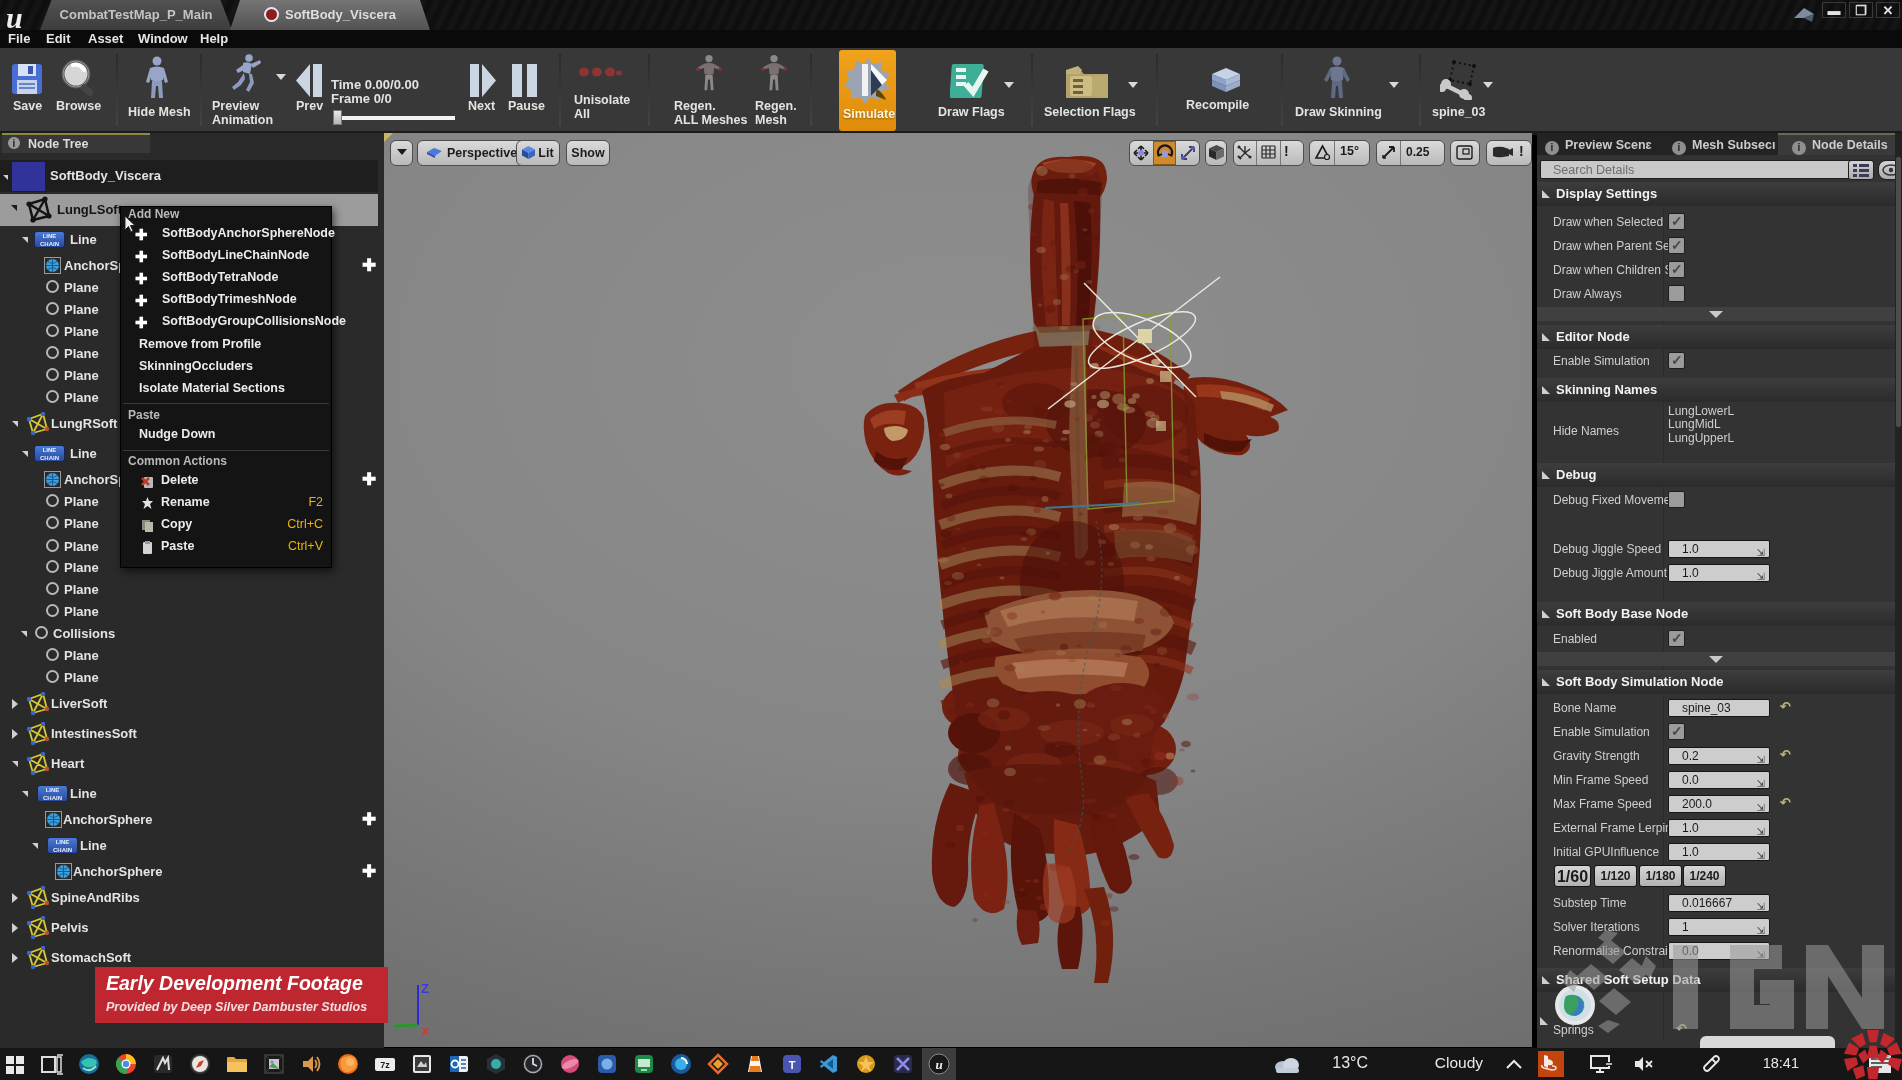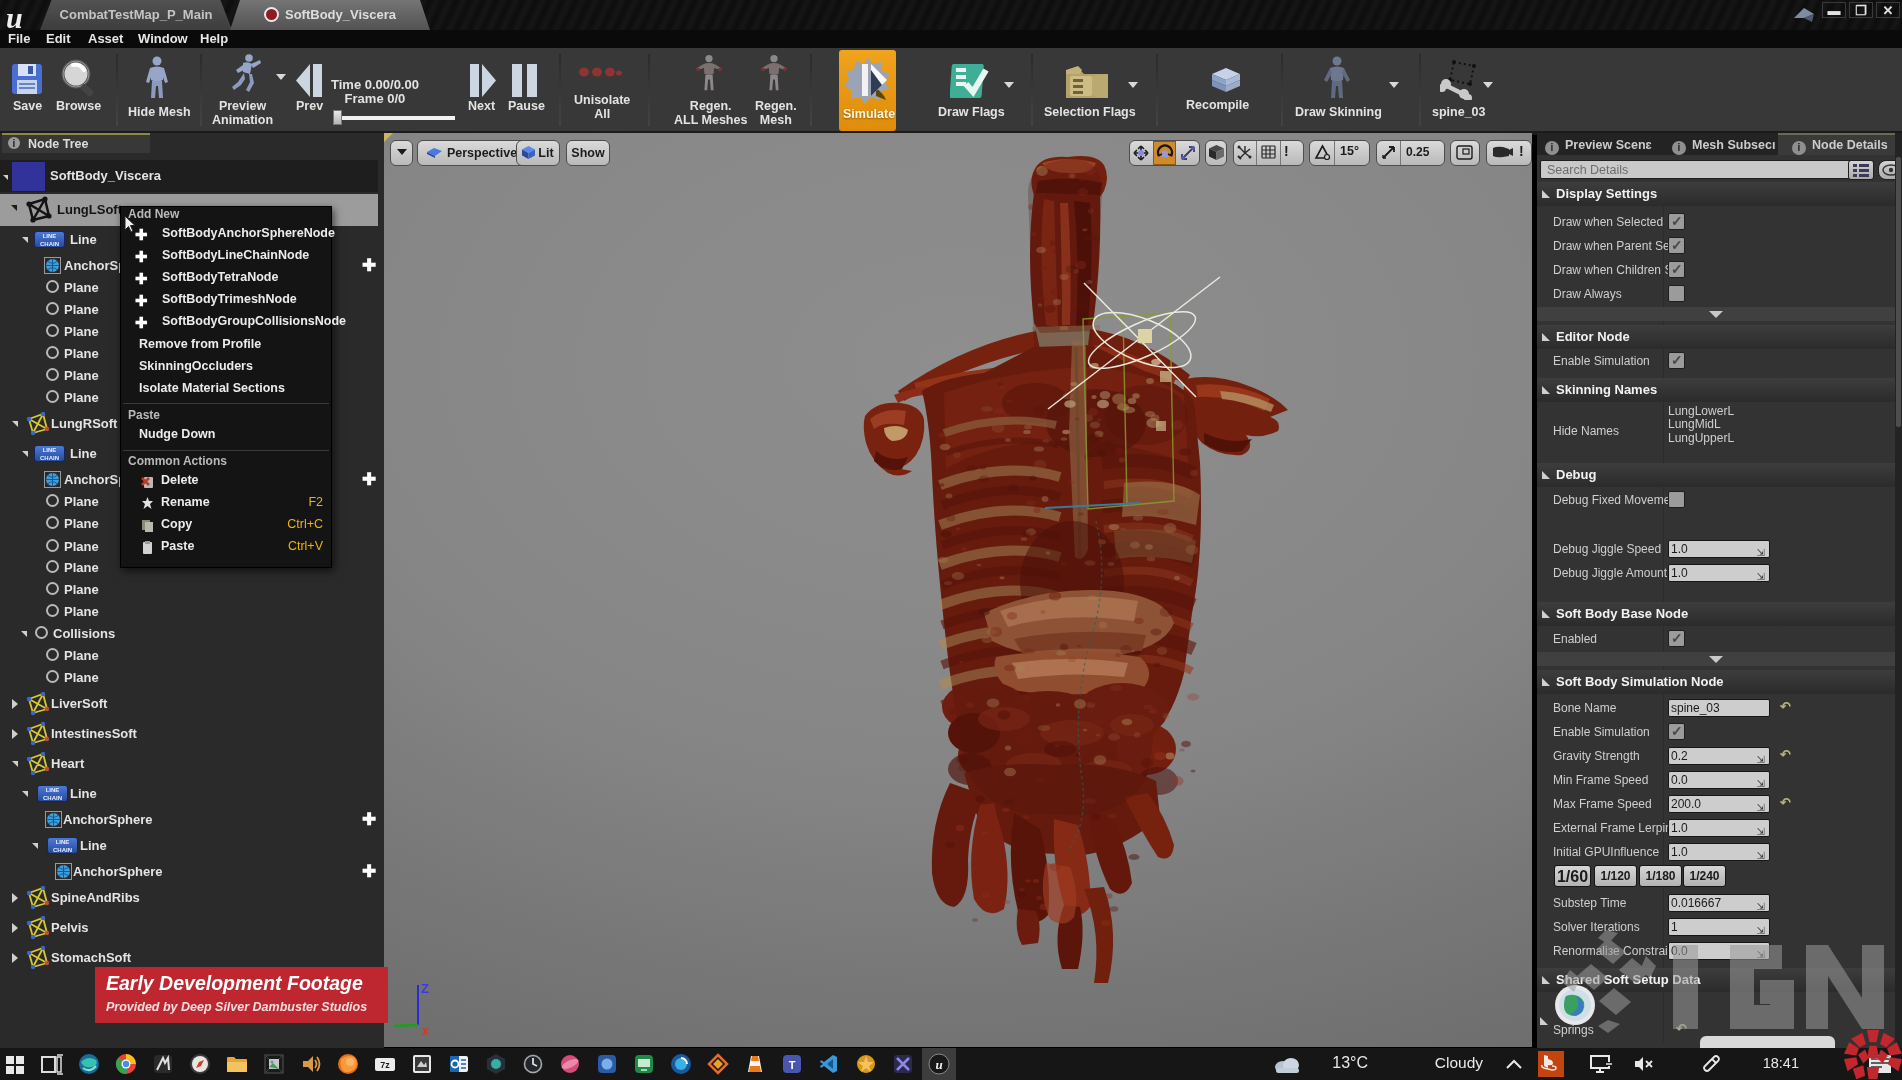--- a/index.html
+++ b/index.html
@@ -18,21 +18,21 @@
 #winbtns { position:absolute; left:1822px; top:2px; width:80px; height:18px; color:#e2e2e2; font-size:13px; font-weight:bold; }
 #winbtns span { position:absolute; top:0; height:16px; line-height:16px; text-align:center; border:1px solid #3a3a3a; }
 
 
 #menubar { position:absolute; left:0; top:30px; width:1902px; height:18px; background:#0a0a0a; color:#e6e6e6; font-size:13px; font-weight:bold; }
 #menubar span { position:absolute; top:1px; }
 
 
 #toolbar { position:absolute; left:0; top:48px; width:1902px; height:87px; background:#383838; border-bottom:4px solid #1b1b1b; }
 .tsep { position:absolute; top:6px; height:72px; width:2px; background:linear-gradient(#2b2b2b,#444); }
-.tlabel { position:absolute; color:#e3e3e3; font-size:12.5px; font-weight:bold; line-height:13.5px;text-align:center; }
+.tlabel { position:absolute; color:#e3e3e3; font-size:12.5px; font-weight:bold; line-height:13.5px; }
 
 
 #leftpanel { position:absolute; left:0; top:133px; width:384px; height:915px; background:#2a2a2a; }
 #ntab { position:absolute; left:2px; top:0px; width:148px; height:20px; background:#383838; border-top:2px solid #8a8a46; color:#dcdcdc; font-size:12.5px; font-weight:bold; line-height:19px; }
 .trow { position:absolute; left:0; width:378px; height:22px; color:#e4e4e4; font-size:13px; font-weight:bold; line-height:22px; white-space:nowrap; }
 .pcirc { display:inline-block; width:13px; height:13px; border:2px solid #b9b9b9; border-radius:50%; vertical-align:-3px; margin-right:7px; }
 .tri-c { display:inline-block; width:0; height:0; border-top:5px solid #cfcfcf; border-left:5px solid transparent; margin-right:6px; vertical-align:2px; }
 .plus { position:absolute; color:#fff; font-size:17px; font-weight:bold; }
 
 
@@ -51,28 +51,28 @@
 
 #viewport { position:absolute; left:384px; top:133px; width:1148px; height:914px; background:radial-gradient(ellipse 1400px 900px at 50% 25%, #8e8e8e 0%, #868686 45%, #747474 75%, #676767 100%); overflow:hidden; }
 #vpcorner { position:absolute; left:0; top:0; width:0; height:0; border-top:9px solid #c8b560; border-right:9px solid transparent; }
 .vbtn { position:absolute; top:7px; height:26px; background:linear-gradient(#dadada,#b9b9b9); border:1px solid #4e4e4e; border-radius:6px; color:#1c1c1c; font-size:12.5px; font-weight:bold; text-align:center; line-height:24px; }
 .vgrp { position:absolute; top:7px; height:26px; background:linear-gradient(#dadada,#b9b9b9); border:1px solid #4e4e4e; border-radius:6px; }
 
 
 #rightpanel { position:absolute; left:1537px; top:133px; width:365px; height:915px; background:#333333; }
 .rtab { position:absolute; top:2px; height:20px; color:#cccccc; font-size:12.5px; font-weight:bold; line-height:20px; }
 .ricon { display:inline-block; width:14px; height:14px; border-radius:50%; background:#8f8f8f; color:#222; font-size:10px; font-weight:bold; text-align:center; line-height:14px; vertical-align:-2px; margin-right:6px; }
-#rsearch { position:absolute; left:3px; top:27px; width:330px; height:19px; background:#c9c9c9; border-radius:2px; border:1px solid #1f1f1f; color:#6d6d6d; font-size:12.5px; line-height:18px; padding-left:6px; }
+#rsearch { position:absolute; left:3px; top:27px; width:330px; height:19px; background:#c9c9c9; border-radius:2px; border:1px solid #1f1f1f; color:#6d6d6d; font-size:12.5px; line-height:18px; padding-left:12px; }
 .rhead { position:absolute; left:0; width:358px; height:24px; background:linear-gradient(#3d3d3d,#2b2b2b); color:#f2f2f2; font-size:13px; font-weight:bold; line-height:24px; }
 .rhead .arr { display:inline-block; width:0; height:0; border-bottom:8px solid #cfcfcf; border-right:8px solid transparent; transform:rotate(0deg); margin:0 6px 0 5px; }
 .rrow { position:absolute; left:0; width:358px; height:24px; }
 .rlabel { position:absolute; left:16px; top:0; color:#cfcfcf; font-size:12px; line-height:24px; white-space:nowrap; }
 .rcheck { position:absolute; left:131px; top:3px; width:17px; height:17px; background:#9b9b9b; border:1px solid #1e1e1e; border-radius:2px; }
 .rcheck.on:before { content:"\2713"; position:absolute; left:2px; top:-1px; color:#4a4a4a; font-size:14px; font-weight:bold; }
-.rfield { position:absolute; left:131px; top:3px; height:18px; background:#cdcdcd; border-radius:2px; border:1px solid #161616; color:#1a1a1a; font-size:12px; line-height:17px; padding-left:2px; }
+.rfield { position:absolute; left:131px; top:3px; height:18px; background:#cdcdcd; border-radius:2px; border:1px solid #161616; color:#1a1a1a; font-size:12px; line-height:17px; padding-left:13px; }
 .rspin { position:absolute; right:4px; top:3px; color:#333; font-size:10px; }
 .rreset { position:absolute; color:#b9b27a; font-size:13px; font-weight:bold; }
 
 
 #taskbar { position:absolute; left:0; top:1048px; width:1902px; height:32px; background:#161616; z-index:40; }
 .tkicon { position:absolute; top:5px; width:22px; height:22px; }
 #tray { position:absolute; right:0px; top:0; height:32px; color:#e8e8e8; font-size:13.5px; }
 
 
 #wm { position:absolute; left:1548px; top:930px; width:354px; height:110px; z-index:20; opacity:0.55; }

